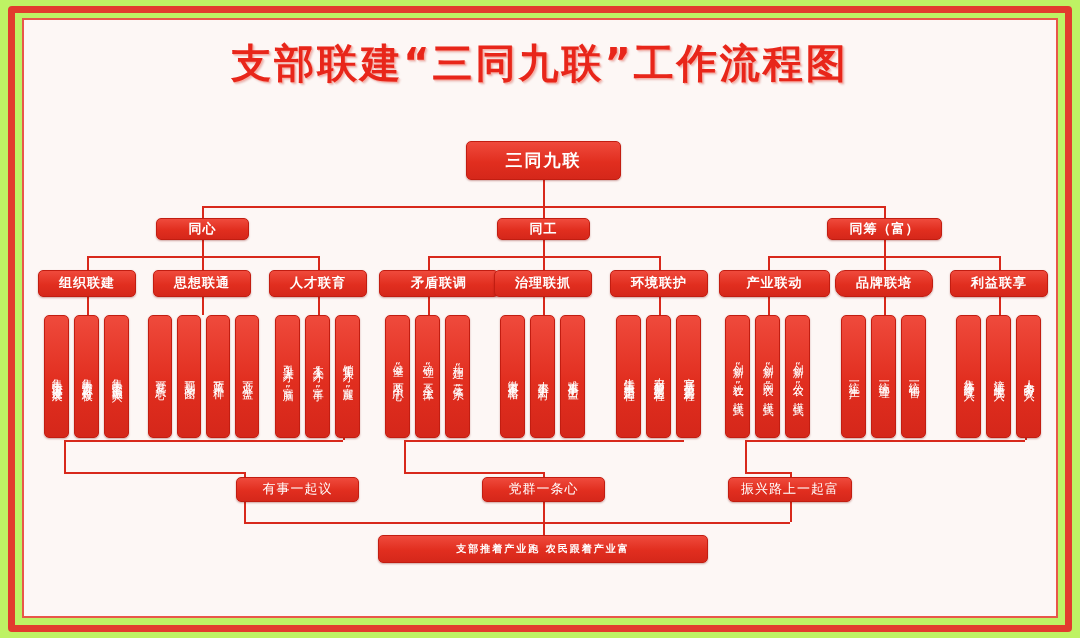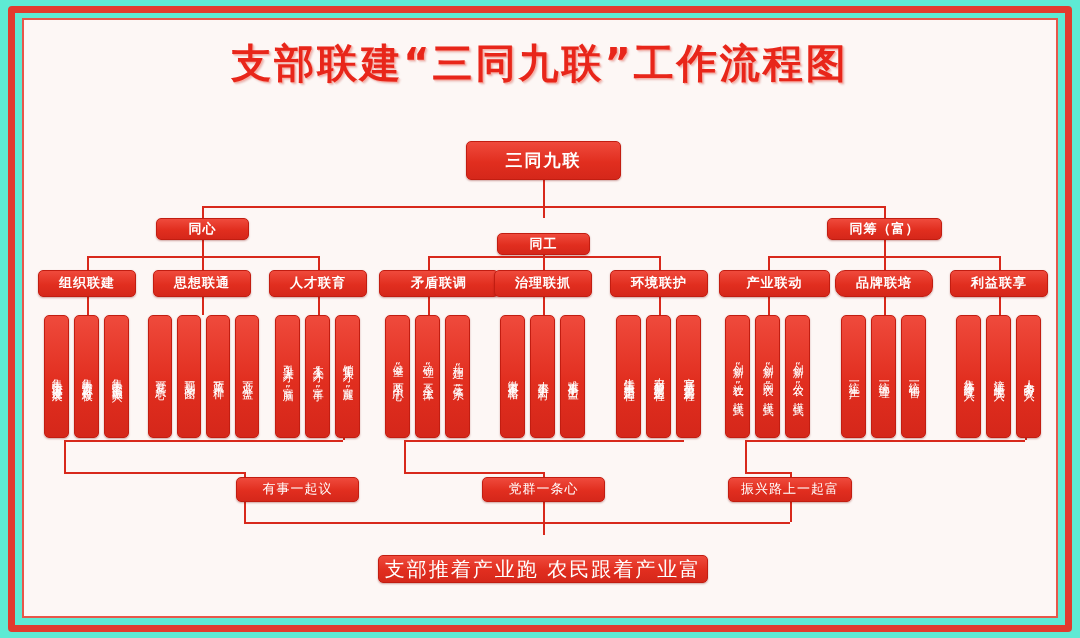--- a/index.html
+++ b/index.html
@@ -5,21 +5,21 @@
   html,body{margin:0;padding:0;}
   body{
     width:1080px;height:638px;
     background:#fdf6f2;
     font-family:"Liberation Sans", sans-serif;
     overflow:hidden;
   }
   #board{
     position:relative;
     width:1080px;height:638px;
-    background:#5eead4;
+    background:#bef264;
   }
   
   .frame-outer{
     position:absolute;left:8px;top:6px;right:8px;bottom:6px;
     border:7px solid #e23b2e;
     border-radius:4px;
     box-sizing:border-box;
   }
   .frame-inner{
     position:absolute;left:22px;top:18px;right:22px;bottom:20px;
@@ -60,21 +60,21 @@
   .lvl2{font-size:13px;font-weight:bold;letter-spacing:1px;}
   .leaf{
     font-size:11px;
     writing-mode:vertical-rl;
     text-orientation:upright;
     letter-spacing:2px;
     padding:4px 0;
     line-height:1.05;
   }
   .bottom1{font-size:13px;letter-spacing:1px;}
-  .bottom2{font-size:20px;font-weight:normal;letter-spacing:2px;margin-top:20px;}
+  .bottom2{font-size:10px;font-weight:bold;letter-spacing:2px;}
 
   
   .ln{position:absolute;background:#d8291c;}
   .lnv{width:2px;}
   .lnh{height:2px;}
 </style>
 </head>
 <body>
 
 <div id="board">
@@ -136,21 +136,21 @@
   <div class="ln lnv" style="left:790px;top:472px;height:10px;"></div>
 
   <div class="ln lnv" style="left:244px;top:502px;height:20px;"></div>
   <div class="ln lnv" style="left:790px;top:502px;height:20px;"></div>
   <div class="ln lnh" style="left:244px;top:522px;width:546px;"></div>
   <div class="ln lnv" style="left:543px;top:502px;height:33px;"></div>
 
   <div class="node lvl0" style="left:466px;top:141px;width:155px;height:39px;">三同九联</div>
 
   <div class="node lvl1" style="left:156px;top:218px;width:93px;height:22px;">同心</div>
-  <div class="node lvl1" style="left:497px;top:233px;width:93px;height:22px;">同工</div>
+  <div class="node lvl1" style="left:497px;top:218px;width:93px;height:22px;">同工</div>
   <div class="node lvl1" style="left:827px;top:218px;width:115px;height:22px;">同筹（富）</div>
 
   <div class="node lvl2" style="left:38px;top:270px;width:98px;height:27px;">组织联建</div>
   <div class="node lvl2" style="left:153px;top:270px;width:98px;height:27px;">思想联通</div>
   <div class="node lvl2" style="left:269px;top:270px;width:98px;height:27px;">人才联育</div>
 
   <div class="node lvl2" style="left:379px;top:270px;width:120px;height:27px;">矛盾联调</div>
   <div class="node lvl2" style="left:494px;top:270px;width:98px;height:27px;">治理联抓</div>
   <div class="node lvl2" style="left:610px;top:270px;width:98px;height:27px;">环境联护</div>
 

